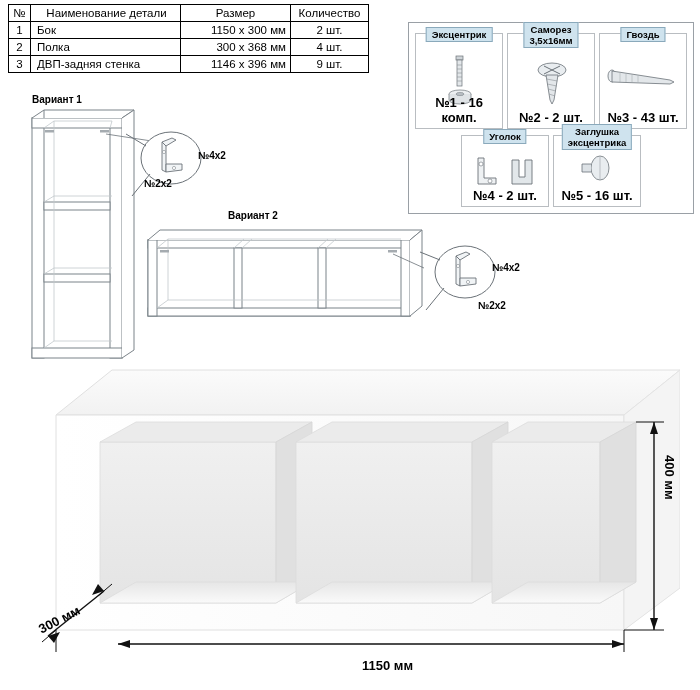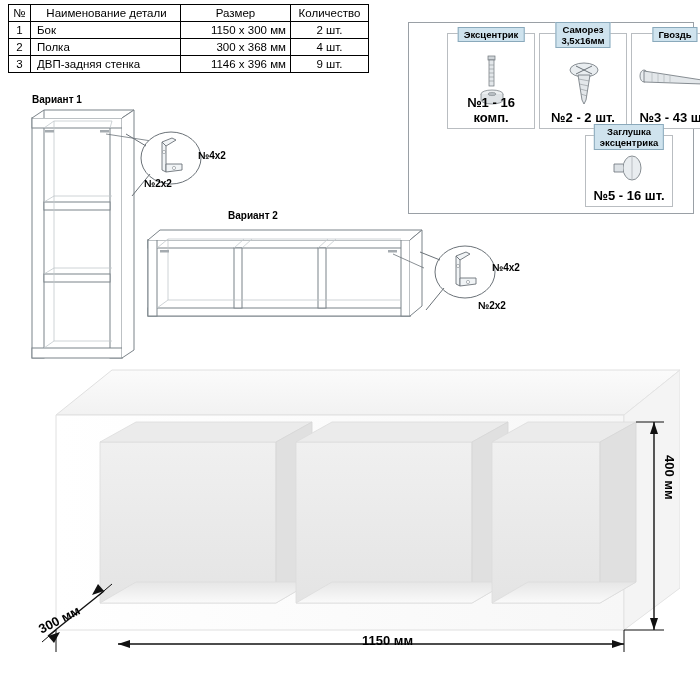--- a/index.html
+++ b/index.html
@@ -41,21 +41,20 @@
     left: 408px; top: 22px;
     width: 284px; height: 190px;
     border: 1px solid #9aa0a6;
     background: #fff;
   }
   .hw-cell {
     position: absolute;
     border: 1px solid #b9bdc1;
     background: #fff;
     box-sizing: border-box;
-    margin-left: 32px;
   }
   .hw-title {
     position: absolute;
     left: 50%; transform: translateX(-50%);
     background: #cfe3ee;
     border: 1px solid #8aa9bb;
     font-size: 9.5px;
     font-weight: bold;
     text-align: center;
     padding: 1px 5px;
@@ -91,21 +90,21 @@
     position: absolute;
     font-size: 13px;
     font-weight: bold;
     white-space: nowrap;
   }
   #dim-height-label {
     left: 662px; top: 455px;
     writing-mode: vertical-rl;
     text-orientation: mixed;
   }
-  #dim-width-label  { left: 362px; top: 633px; }
+  #dim-width-label  { left: 362px; top: 658px; }
   #dim-depth-label  {
     left: 36px; top: 623px;
     transform: rotate(-27deg);
     transform-origin: left top;
   }
 </style>
 </head>
 <body>
 
 <table class="abs" id="parts-table">
@@ -188,20 +187,32 @@
         <path d="M12,11 L70,20 L74,22 L70,24 L12,22 Z" fill="#e3e7ea" stroke="#6b7278" stroke-width="0.8"></path>
         <line x1="20" y1="13" x2="20" y2="22" stroke="#9aa0a6" stroke-width="0.5"></line>
         <line x1="26" y1="14" x2="26" y2="22" stroke="#9aa0a6" stroke-width="0.5"></line>
         <line x1="32" y1="15" x2="32" y2="22" stroke="#9aa0a6" stroke-width="0.5"></line>
         <line x1="38" y1="15.8" x2="38" y2="22" stroke="#9aa0a6" stroke-width="0.5"></line>
       </svg>
     </div>
     <div class="hw-label">№3 - 43 шт.</div>
   </div>
 
+  <div class="hw-cell" style="left:52px; top:112px; width:88px; height:72px;">
+    <div class="hw-title" style="top:-7px;">Уголок</div>
+    <div class="hw-art">
+      <svg width="88" height="40" viewBox="0 0 88 40">
+        <path d="M16,6 L16,32 L34,32 L34,26 L22,26 L22,6 Z" fill="#eef1f3" stroke="#6b7278" stroke-width="0.9"></path>
+        <circle cx="19" cy="12" r="2" fill="#fff" stroke="#6b7278" stroke-width="0.6"></circle>
+        <circle cx="28" cy="29" r="2" fill="#fff" stroke="#6b7278" stroke-width="0.6"></circle>
+        <path d="M50,8 L50,32 L70,32 L70,8 L63,8 L63,25 L57,25 L57,8 Z" fill="#e2e7ea" stroke="#6b7278" stroke-width="0.9"></path>
+      </svg>
+    </div>
+    <div class="hw-label">№4 - 2 шт.</div>
+  </div>
 
   <div class="hw-cell" style="left:144px; top:112px; width:88px; height:72px;">
     <div class="hw-title" style="top:-12px;">
       <span>Заглушка</span><br>
       <span>эксцентрика</span>
     </div>
     <div class="hw-art" style="top:18px;">
       <svg width="88" height="30" viewBox="0 0 88 30">
         <ellipse cx="46" cy="14" rx="9" ry="12" fill="#e9edf0" stroke="#6b7278" stroke-width="0.8"></ellipse>
         <path d="M37,10 L28,10 L28,18 L37,18" fill="#dde2e6" stroke="#6b7278" stroke-width="0.8"></path>

